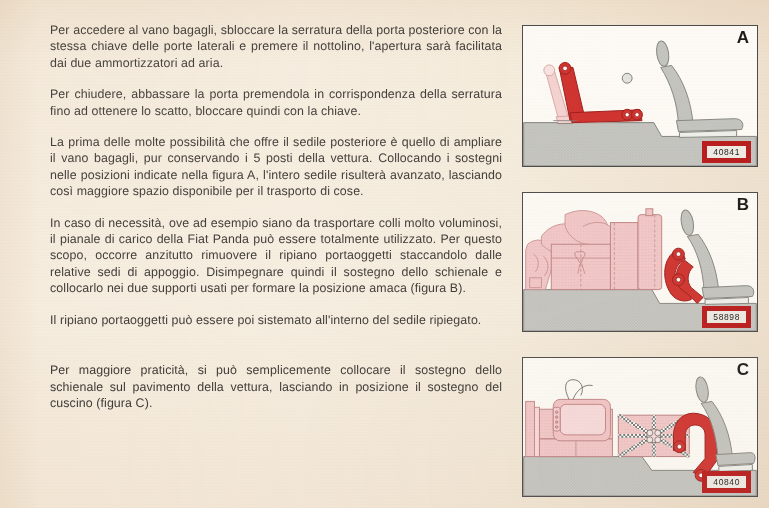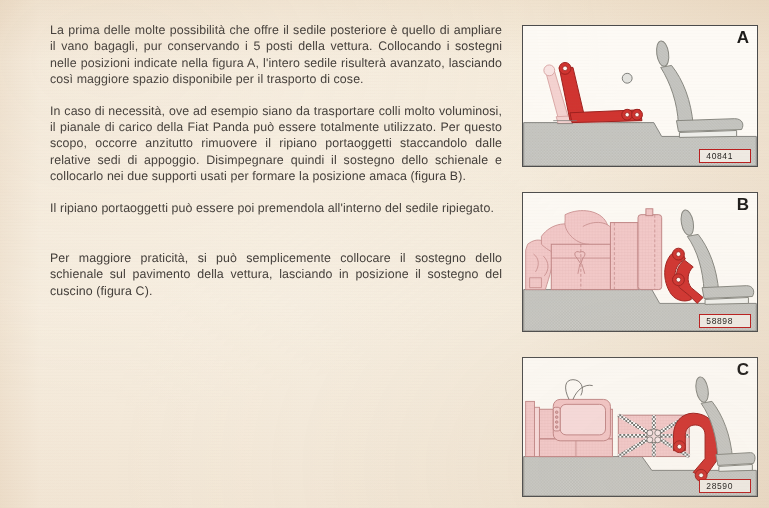--- a/index.html
+++ b/index.html
@@ -82,34 +82,36 @@
     font-family: "Liberation Sans", sans-serif;
   }
   .panel-code {
     position: absolute;
     right: 6px;
     bottom: 3px;
     font-size: 8.5px;
     letter-spacing: .6px;
     color: #23211f;
     background: #efeae3;
-    padding: 1px 17px 1px 6px;
-    border: 1px solid #b91c1c;
+    padding: 1px 6px 1px 6px;
+    border: 5px solid #b91c1c;
     font-family: "Liberation Sans", sans-serif;
   }
 </style>
 </head>
 <body>
 
 <div id="page">
 
   <div id="text-column">
+    <p class="para">Per accedere al vano bagagli, sbloccare la serratura della porta posteriore con la stessa chiave delle porte laterali e premere il nottolino, l'apertura sarà facilitata dai due ammortizzatori ad aria.</p>
+    <p class="para">Per chiudere, abbassare la porta premendola in corrispondenza della serratura fino ad ottenere lo scatto, bloccare quindi con la chiave.</p>
     <p class="para">La prima delle molte possibilità che offre il sedile posteriore è quello di ampliare il vano bagagli, pur conservando i 5 posti della vettura. Collocando i sostegni nelle posizioni indicate nella figura A, l'intero sedile risulterà avanzato, lasciando così maggiore spazio disponibile per il trasporto di cose.</p>
     <p class="para">In caso di necessità, ove ad esempio siano da trasportare colli molto voluminosi, il pianale di carico della Fiat Panda può essere totalmente utilizzato. Per questo scopo, occorre anzitutto rimuovere il ripiano portaoggetti staccandolo dalle relative sedi di appoggio. Disimpegnare quindi il sostegno dello schienale e collocarlo nei due supporti usati per formare la posizione amaca (figura B).</p>
-    <p class="para">Il ripiano portaoggetti può essere poi premendola all'interno del sedile ripiegato.</p>
+    <p class="para">Il ripiano portaoggetti può essere poi sistemato all'interno del sedile ripiegato.</p>
     <p class="para last-block">Per maggiore praticità, si può semplicemente collocare il sostegno dello schienale sul pavimento della vettura, lasciando in posizione il sostegno del cuscino (figura C).</p>
   </div>
 
   <div class="panel" id="panel-a">
     <svg viewBox="0 0 236 142" xmlns="http://www.w3.org/2000/svg">
       <defs>
         <pattern id="hatchA" width="3" height="3" patternUnits="userSpaceOnUse">
           <rect width="3" height="3" fill="#cacac6"></rect>
           <path d="M0 0 L3 3 M0 3 L3 0" stroke="#b4b4af" stroke-width=".45"></path>
         </pattern>
@@ -294,17 +296,17 @@
       </g>
 
       <g stroke="#86867f" stroke-width="1">
         <ellipse cx="181" cy="32" rx="6" ry="13" fill="url(#grayseatC)" transform="rotate(-10 181 32)"></ellipse>
         <path d="M180 46 C190 60, 196 80, 197 102 L212 103 C210 78, 202 58, 191 44 Z" fill="url(#grayseatC)"></path>
         <path d="M195 98 L230 96 C235 96, 236 102, 233 107 L197 109 Z" fill="url(#grayseatC)"></path>
         <path d="M198 110 L232 108 L232 114 L198 115 Z" fill="#efefeb"></path>
       </g>
     </svg>
     <div class="panel-letter">C</div>
-    <div class="panel-code">28590</div>
+    <div class="panel-code">40840</div>
   </div>
 
   <div id="grain"></div>
 </div>
 
 </body></html>

